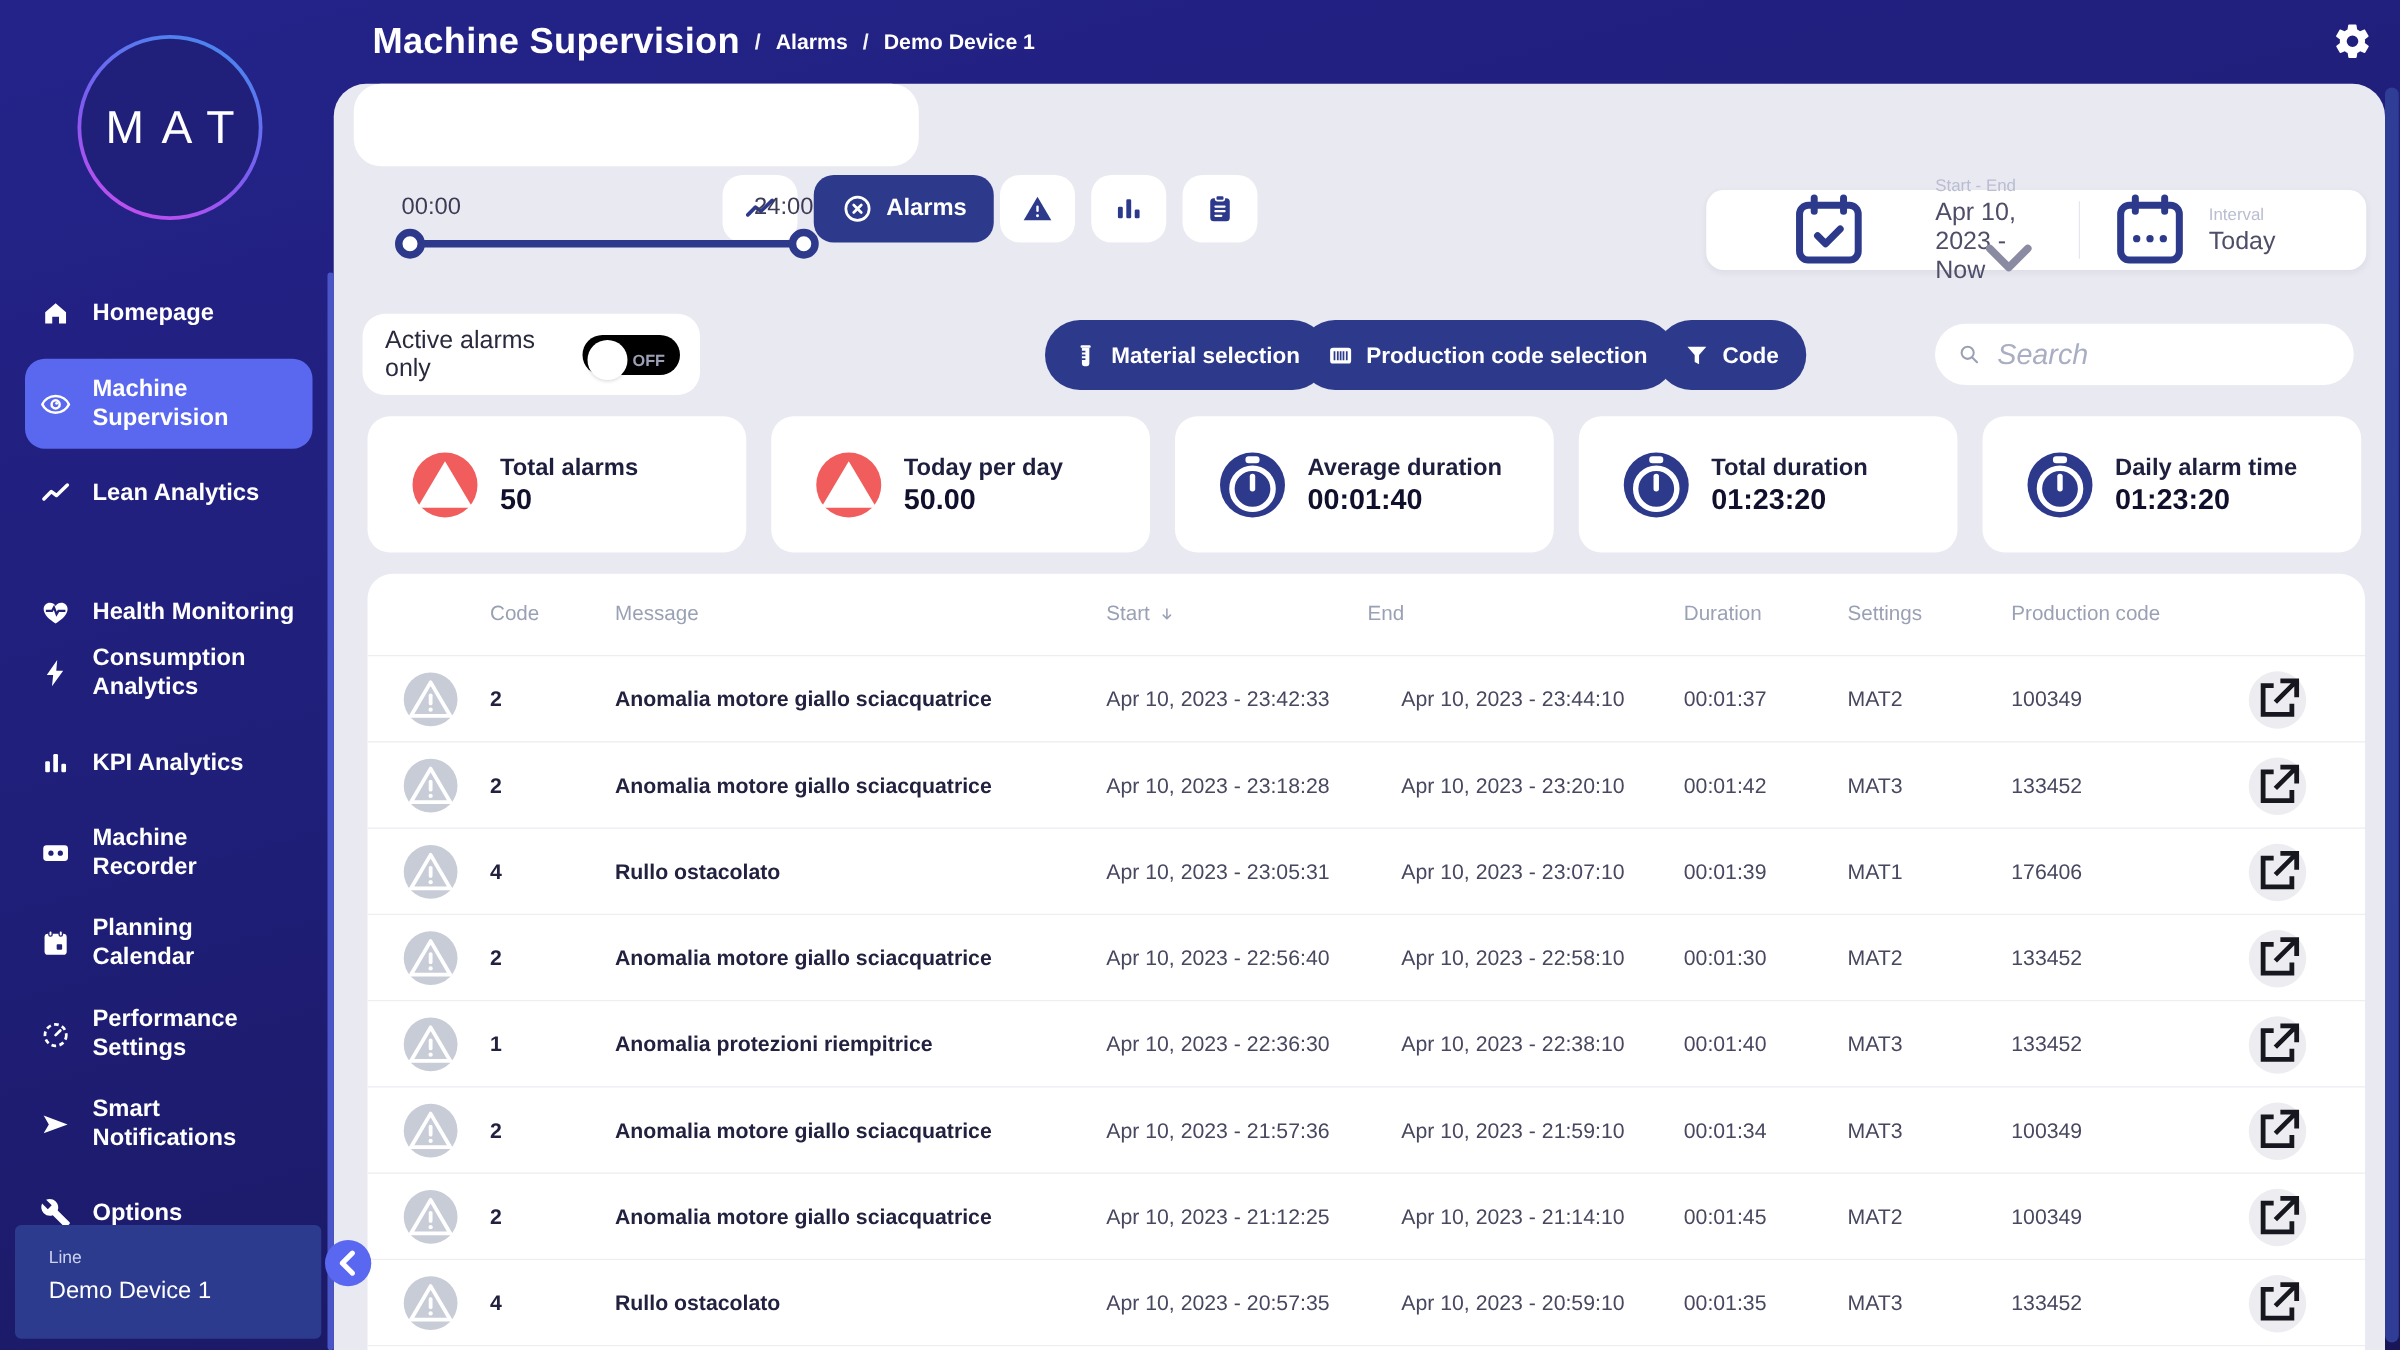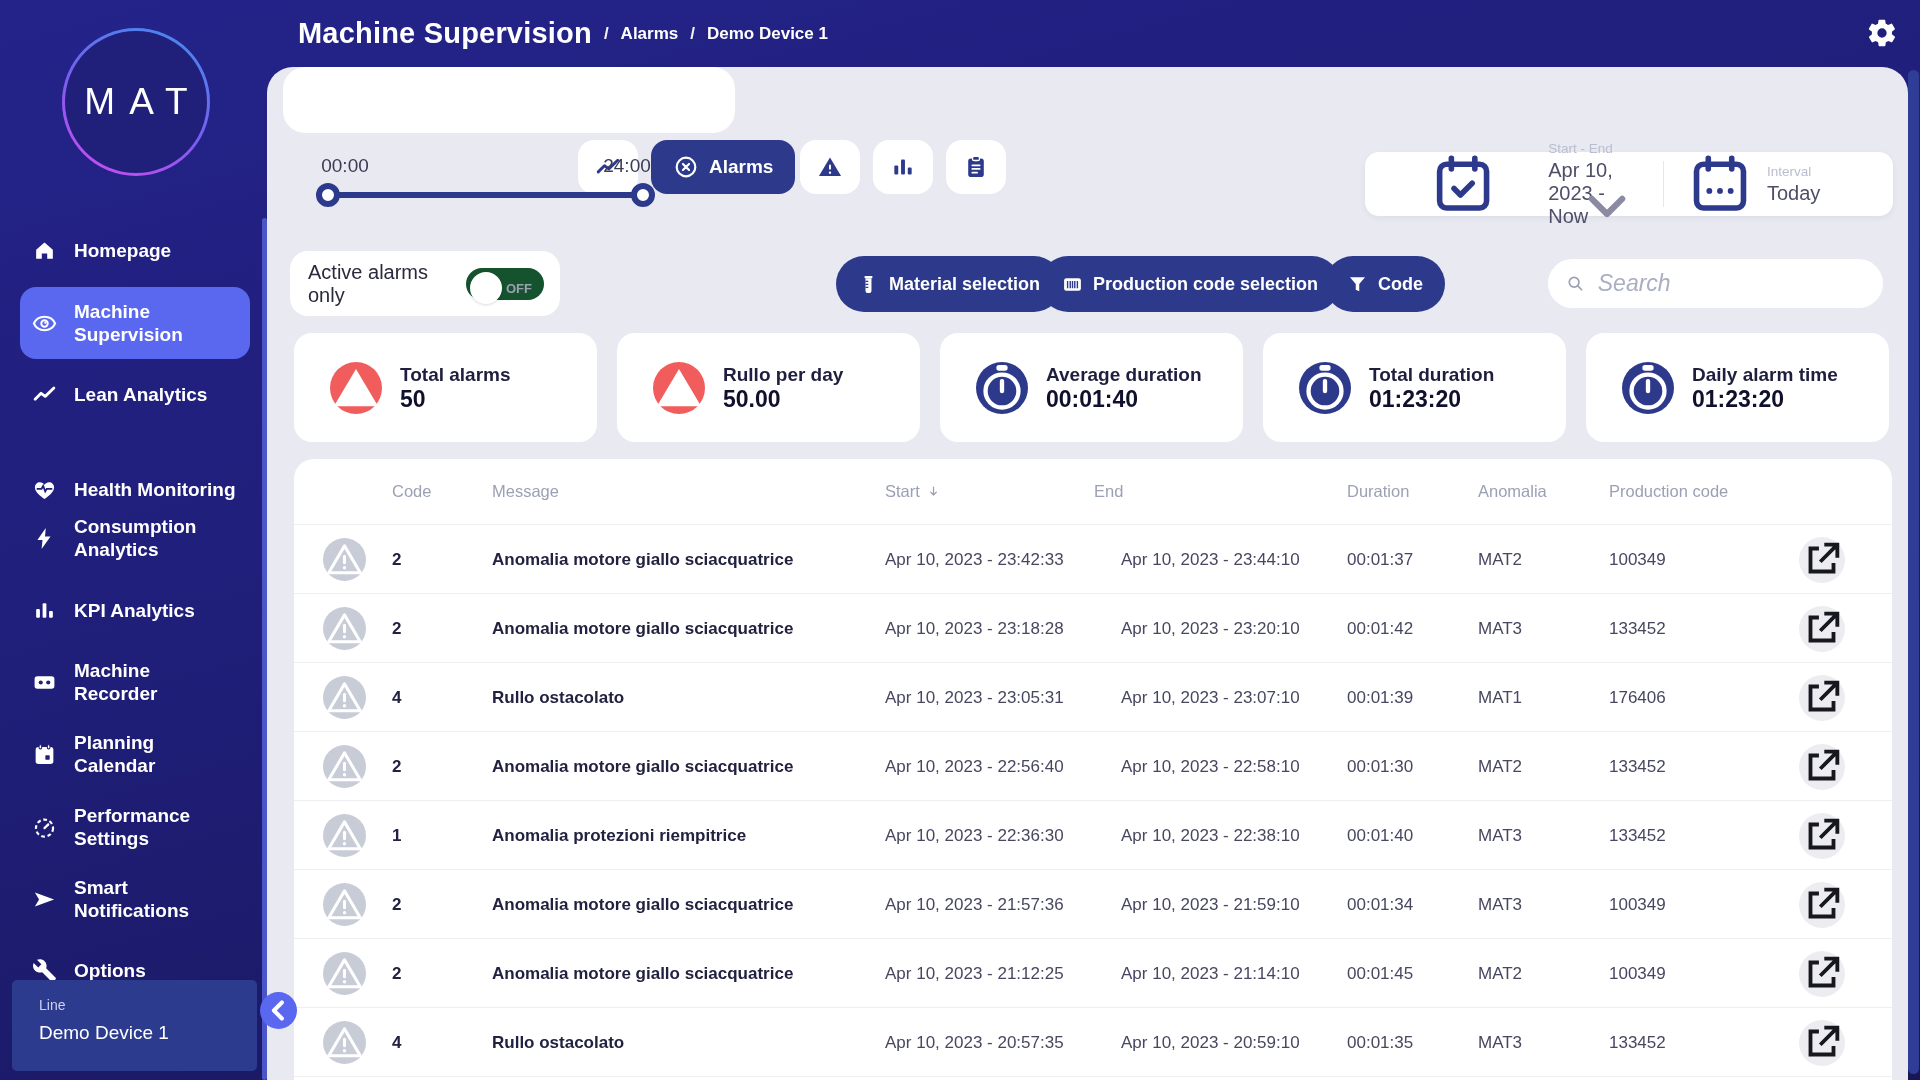--- a/index.html
+++ b/index.html
@@ -55,21 +55,21 @@
   .date-sec { position:absolute; top:0; height:100%; display:flex; align-items:center; cursor:pointer; }
   .date-ico { width:30px; height:30px; color:#2d3a8c; margin-right:15px; }
   .date-texts .flabel { font-size:13.5px; color:#b9bdd0; margin-bottom:3px; }
   .date-texts .fvalue { font-size:20px; color:#4e4e68; }
   .date-divider { position:absolute; left:298px; top:9px; width:1px; height:46px; background:#e6e6ee; }
   .chev { position:absolute; right:22px; top:22px; width:22px; height:22px; color:#8a8aa2; cursor:pointer; }
 
   
   .active-card { position:absolute; left:290px; top:251px; width:270px; height:65px; background:#fff; border-radius:18px; display:flex; align-items:center; padding:0 16px 0 18px; }
   .active-card .alabel { font-size:20px; color:#2a2a3e; }
-  .toggle { margin-left:auto; width:80px; height:32px; background:#14532d; border-radius:20px; position:relative; cursor:pointer; }
+  .toggle { margin-left:auto; width:80px; height:32px; background:#000000; border-radius:20px; position:relative; cursor:pointer; }
   .toggle .knob { position:absolute; left:4px; top:4px; width:32px; height:32px; background:#fff; border-radius:50%; box-shadow:0 1px 3px rgba(0,0,0,.15); }
   .toggle .tstate { position:absolute; right:12px; top:13px; font-size:13px; font-weight:700; color:#9da0b5; }
   .pill-btn { position:absolute; top:256px; height:56px; border-radius:28px; background:#2d3a8c; color:#fff; display:inline-flex; align-items:center; gap:10px; padding:0 22px; cursor:pointer; }
   .pill-btn svg { width:21px; height:21px; }
   .pill-btn .plabel { font-size:18px; font-weight:700; white-space:nowrap; }
   .search-box { position:absolute; left:1548px; top:259px; width:335px; height:49px; background:#fff; border-radius:25px; display:flex; align-items:center; padding:0 18px; }
   .search-box svg { width:21px; height:21px; color:#9aa0b5; flex:0 0 21px; }
   .search-box input { border:none; outline:none; background:transparent; margin-left:13px; width:100%; font-size:23px; font-style:italic; color:#4e4e68; font-family:inherit; }
   .search-box input::placeholder { color:#a9aec2; font-style:italic; }
 
@@ -377,21 +377,21 @@
         <div class="stat-value">50</div>
       </div>
       <div class="stat-card" style="left: 617px;">
         <div class="stat-ico red">
           <svg viewBox="0 0 24 24" style="width:100%;height:100%;display:block">
             <path d="M12 3.2 22.2 20.4H1.8z" fill="currentColor"></path>
             <rect x="11.1" y="9.6" width="1.8" height="4.8" rx=".9" fill="#fff"></rect>
             <circle cx="12" cy="17.2" r="1.1" fill="#fff"></circle>
           </svg>
         </div>
-        <div class="stat-label">Rullo per day</div>
+        <div class="stat-label">Today per day</div>
         <div class="stat-value">50.00</div>
       </div>
       <div class="stat-card" style="left: 940px;">
         <div class="stat-ico blue">
           <svg viewBox="0 0 24 24" style="width:100%;height:100%;display:block">
             <rect x="9.4" y="1.4" width="5.2" height="2.6" rx="1.2" fill="currentColor"></rect>
             <circle cx="12" cy="13.4" r="7.6" fill="none" stroke="currentColor" stroke-width="2"></circle>
             <path d="M12 13.4V8.8" stroke="currentColor" stroke-width="2" stroke-linecap="round"></path>
           </svg>
         </div>
@@ -438,21 +438,21 @@
             </svg>
           </span>
         </div>
         <div class="th" style="left: 800px;">
           <span>End</span>
         </div>
         <div class="th" style="left: 1053px;">
           <span>Duration</span>
         </div>
         <div class="th" style="left: 1184px;">
-          <span>Anomalia</span>
+          <span>Settings</span>
         </div>
         <div class="th" style="left: 1315px;">
           <span>Production code</span>
         </div>
       </div>
     <div id="table-body">
         <div class="trow" style="top: 65px;">
           <div class="row-ico">
             <svg viewBox="0 0 24 24" style="width:100%;height:100%;display:block">
               <path d="M12 4.4 20.8 19.4H3.2z" fill="none" stroke="currentColor" stroke-width="1.7" stroke-linejoin="round"></path>

